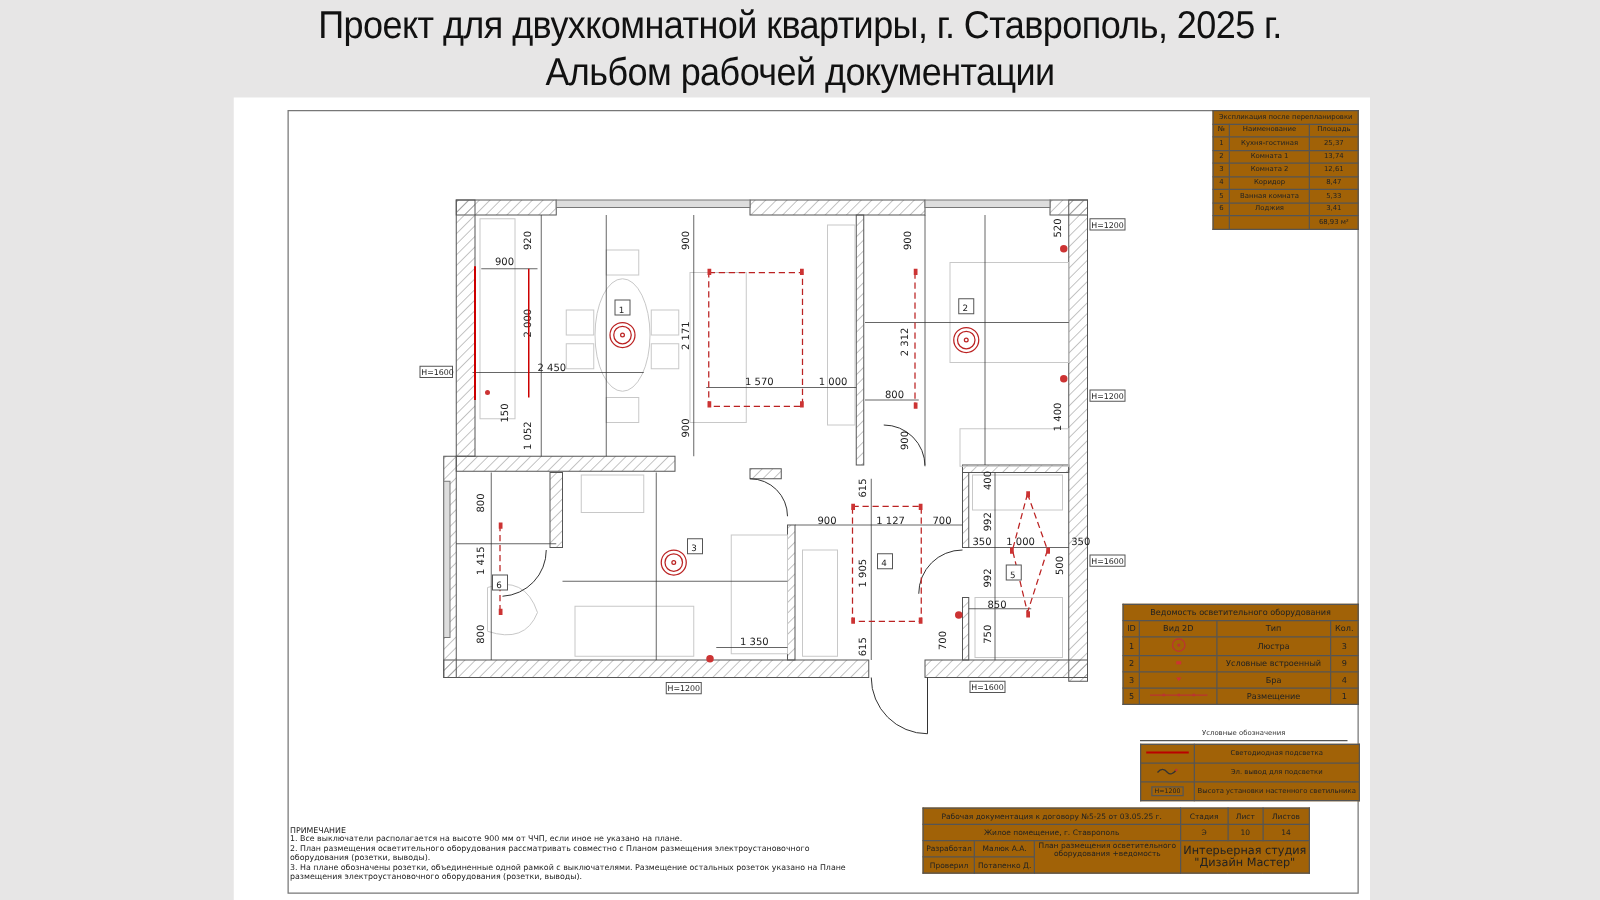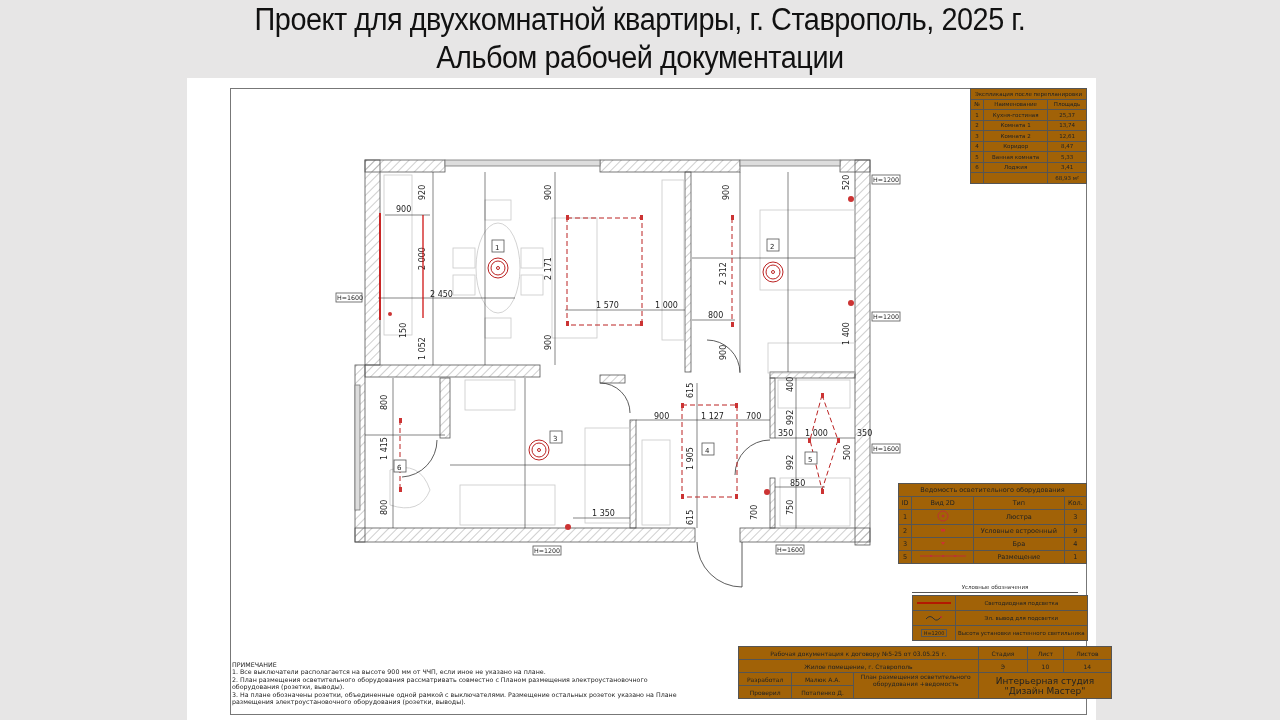--- a/index.html
+++ b/index.html
@@ -12,21 +12,21 @@
   svg.plan{position:absolute;left:0;top:0;}
   .tbl{position:absolute;border-collapse:collapse;font-family:"DejaVu Sans",sans-serif;color:#222;background:#a16207;}
   .tbl td{border:1px solid #555;padding:0 2px;text-align:center;white-space:nowrap;}
   #expl{left:970px;top:88px;font-size:5.5px;width:117px;}
   #expl td{height:9.5px;}
   #light{left:898px;top:483px;font-size:6.5px;width:189px;}
   #light td{height:12px;}
   #legend{left:912px;top:595px;font-size:5.5px;width:166px;}
   #legend td{height:14px;}
   .legend-cap{position:absolute;left:912px;top:584px;width:166px;text-align:center;font-size:5.5px;color:#333;border-bottom:1px solid #555;padding-bottom:2px;}
-  #stamp{left:738px;top:646px;font-size:6px;width:374px;}
+  #stamp{left:738px;top:646px;font-size:6px;width:310px;}
   #stamp td{height:12px;}
   .studio{font-size:9px;line-height:10px;}
   .notes{position:absolute;left:232px;top:661px;width:505px;font-size:6.3px;line-height:7.4px;color:#222;}
   .notes div{white-space:nowrap;}
   .dim{font-size:8px;fill:#222;font-family:"DejaVu Sans",sans-serif;}
   .lbl{font-size:7px;fill:#222;font-family:"DejaVu Sans",sans-serif;}
 </style>
 </head>
 <body>
 

